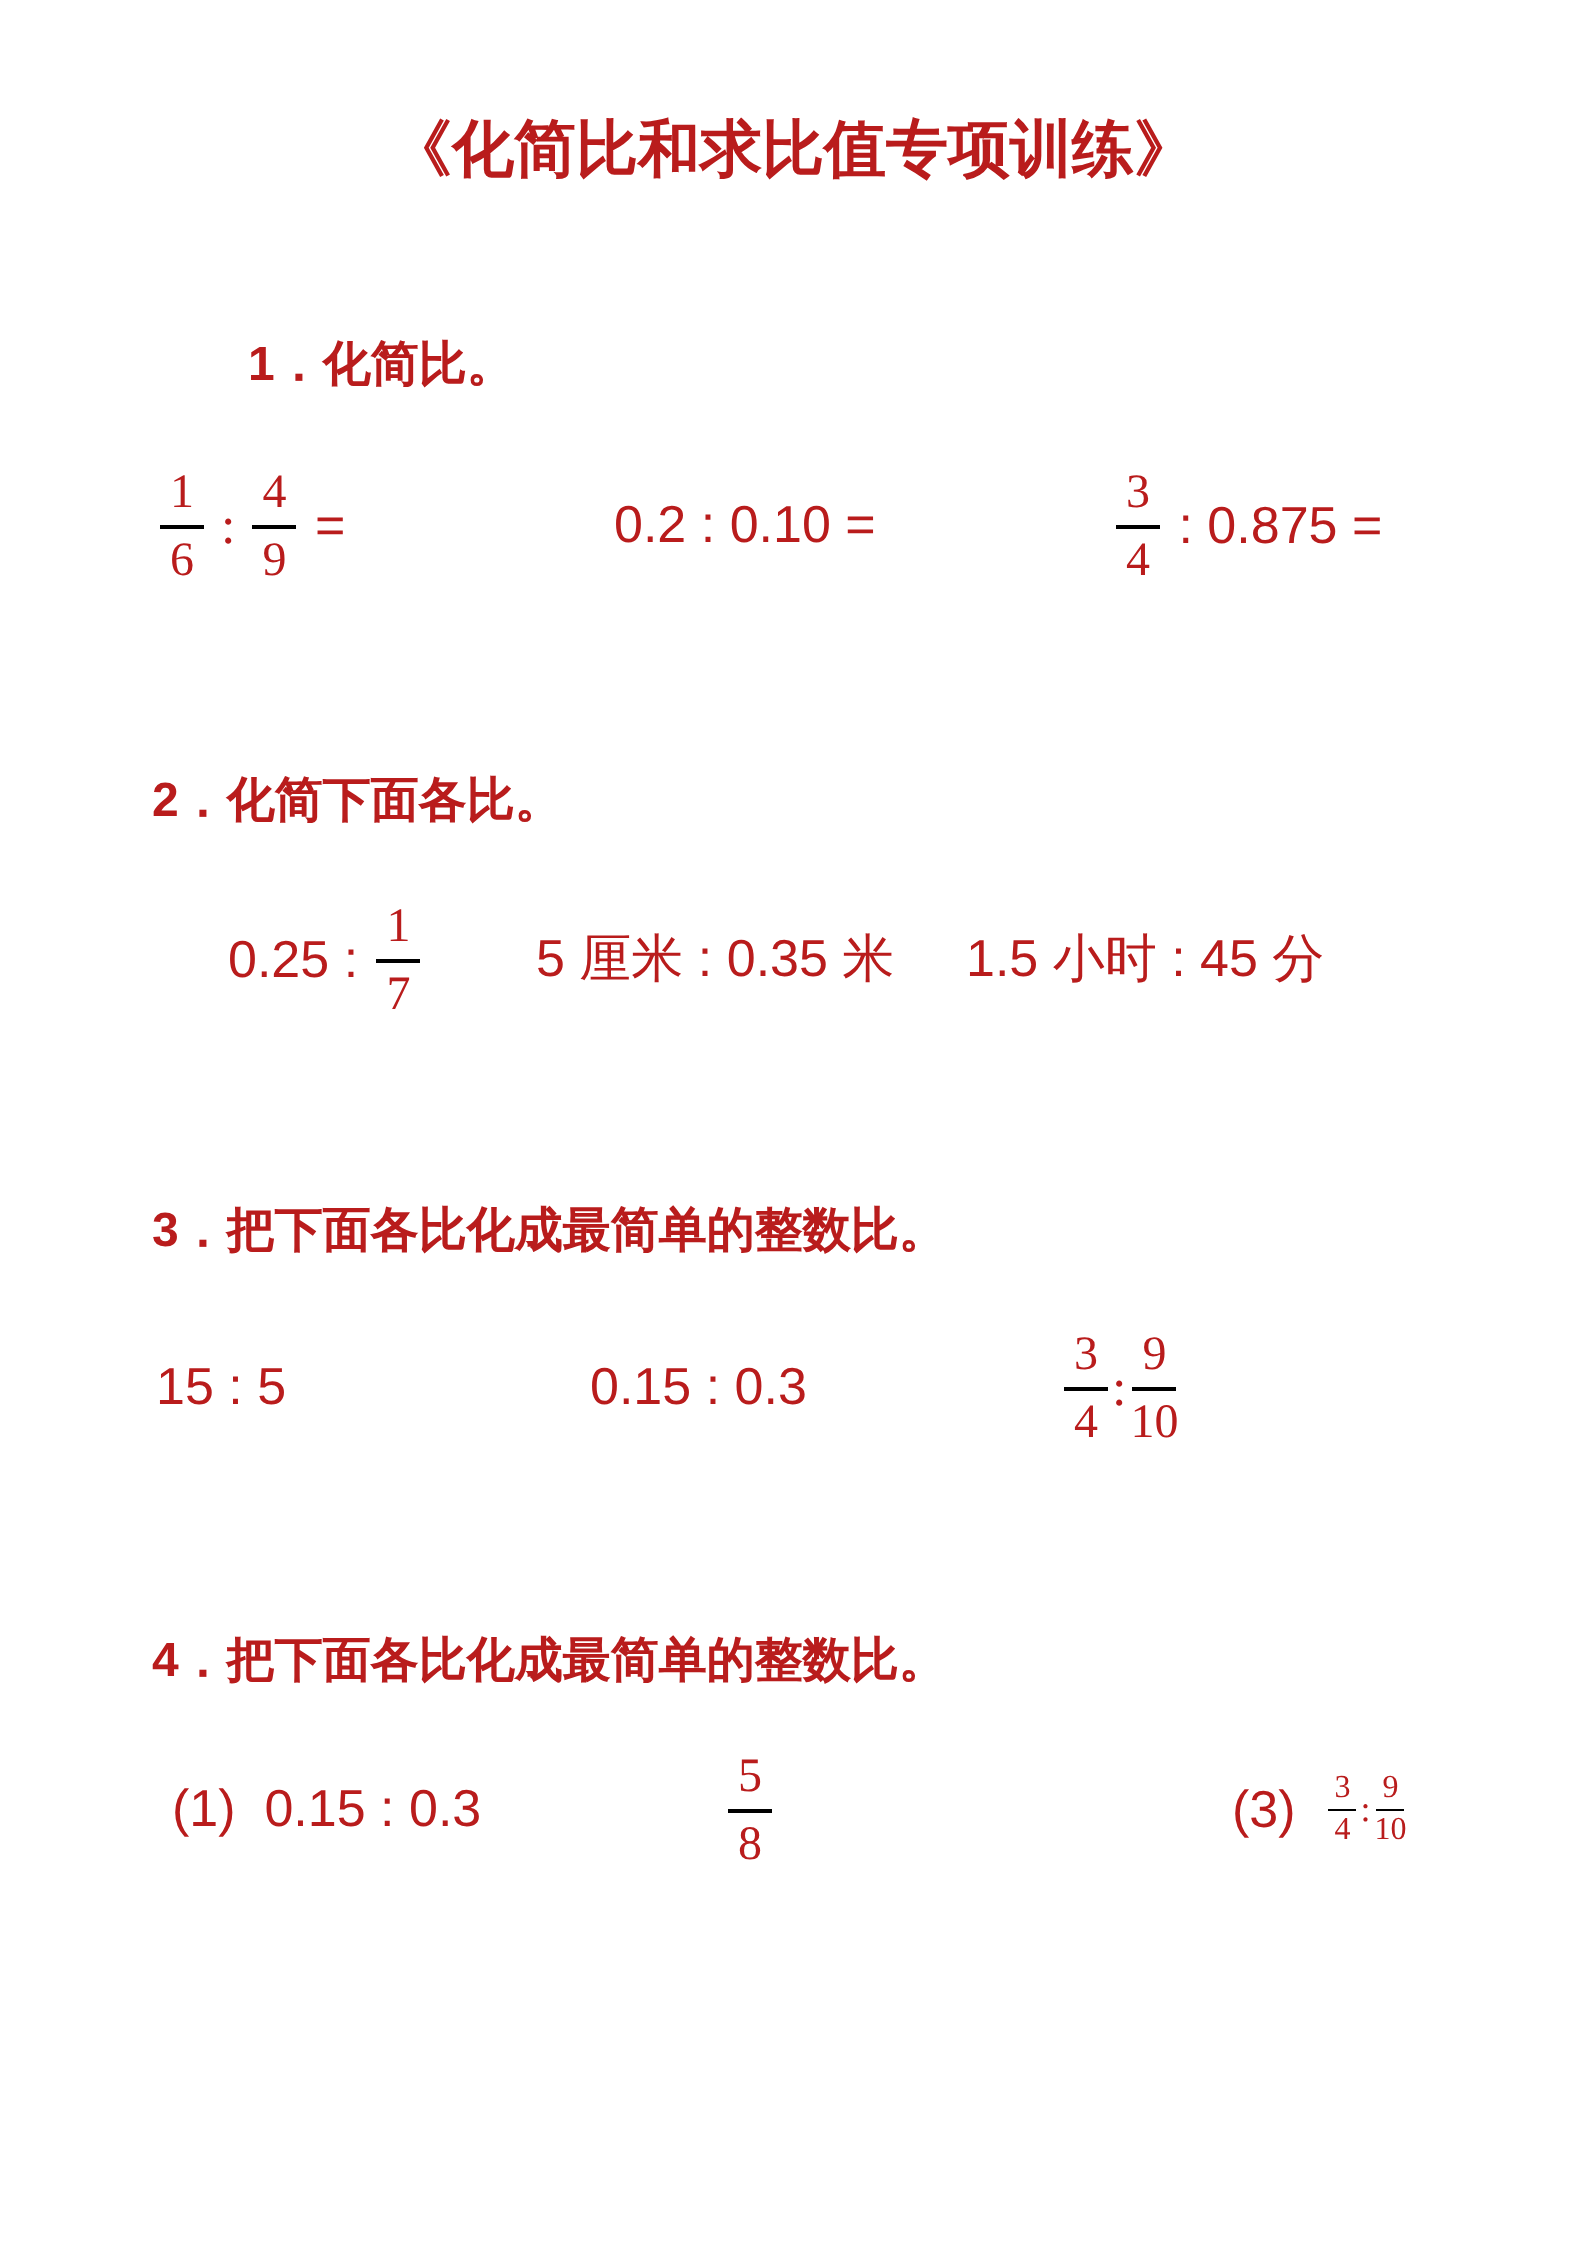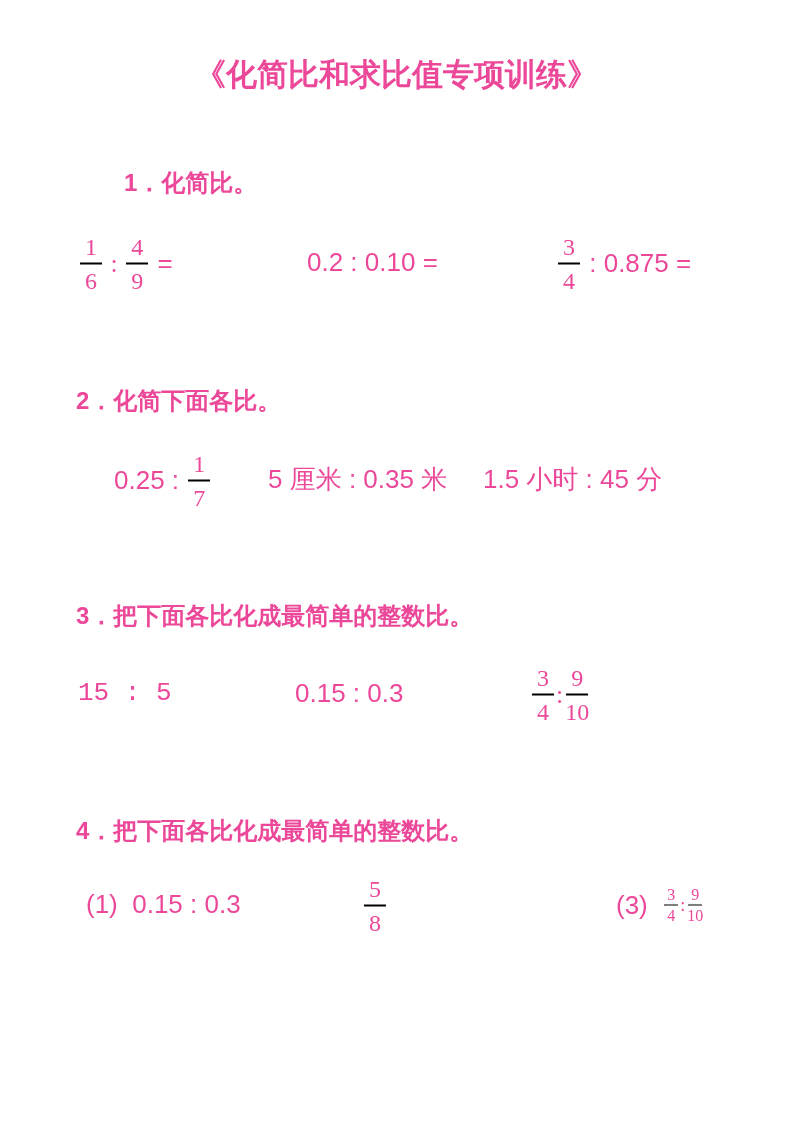--- a/index.html
+++ b/index.html
@@ -2,21 +2,21 @@
 <html><head>
 <meta charset="utf-8">
 <style>
   * { box-sizing: border-box; }
   html, body { margin: 0; padding: 0; background: #ffffff; }
   .page {
     position: relative;
     width: 793px;
     height: 1122px;
     background: #ffffff;
-    color: #ec4899;
+    color: #b91c1c;
     font-family: "Liberation Sans", sans-serif;
     overflow: hidden;
   }
   .title {
     position: absolute;
     top: 54px; left: 0;
     width: 100%;
     margin: 0;
     text-align: center;
     font-size: 31px;
@@ -63,21 +63,21 @@
   .s1 .p0 { left: 78px;  top: 263px; }
   .s1 .p1 { left: 307px; top: 263px; }
   .s1 .p2 { left: 556px; top: 263px; }
   
   .s2 .heading { top: 386px; }
   .s2 .p0 { left: 74px;  top: 480px; margin-left: 40px; }
   .s2 .p1 { left: 268px; top: 480px; }
   .s2 .p2 { left: 483px; top: 480px; }
   
   .s3 .heading { top: 601px; }
-  .s3 .p0 { left: 78px;  top: 694px; font-family: Liberation Mono, monospace; }
+  .s3 .p0 { left: 78px;  top: 694px; }
   .s3 .p1 { left: 295px; top: 694px; }
   .s3 .p2 { left: 530px; top: 694px; }
   
   .s4 .heading { top: 816px; }
   .s4 .p0 { left: 86px;  top: 905px; }
   .s4 .p1 { left: 362px; top: 905px; }
   .s4 .p2 { left: 616px; top: 905px; }
 </style>
 </head>
 <body>

